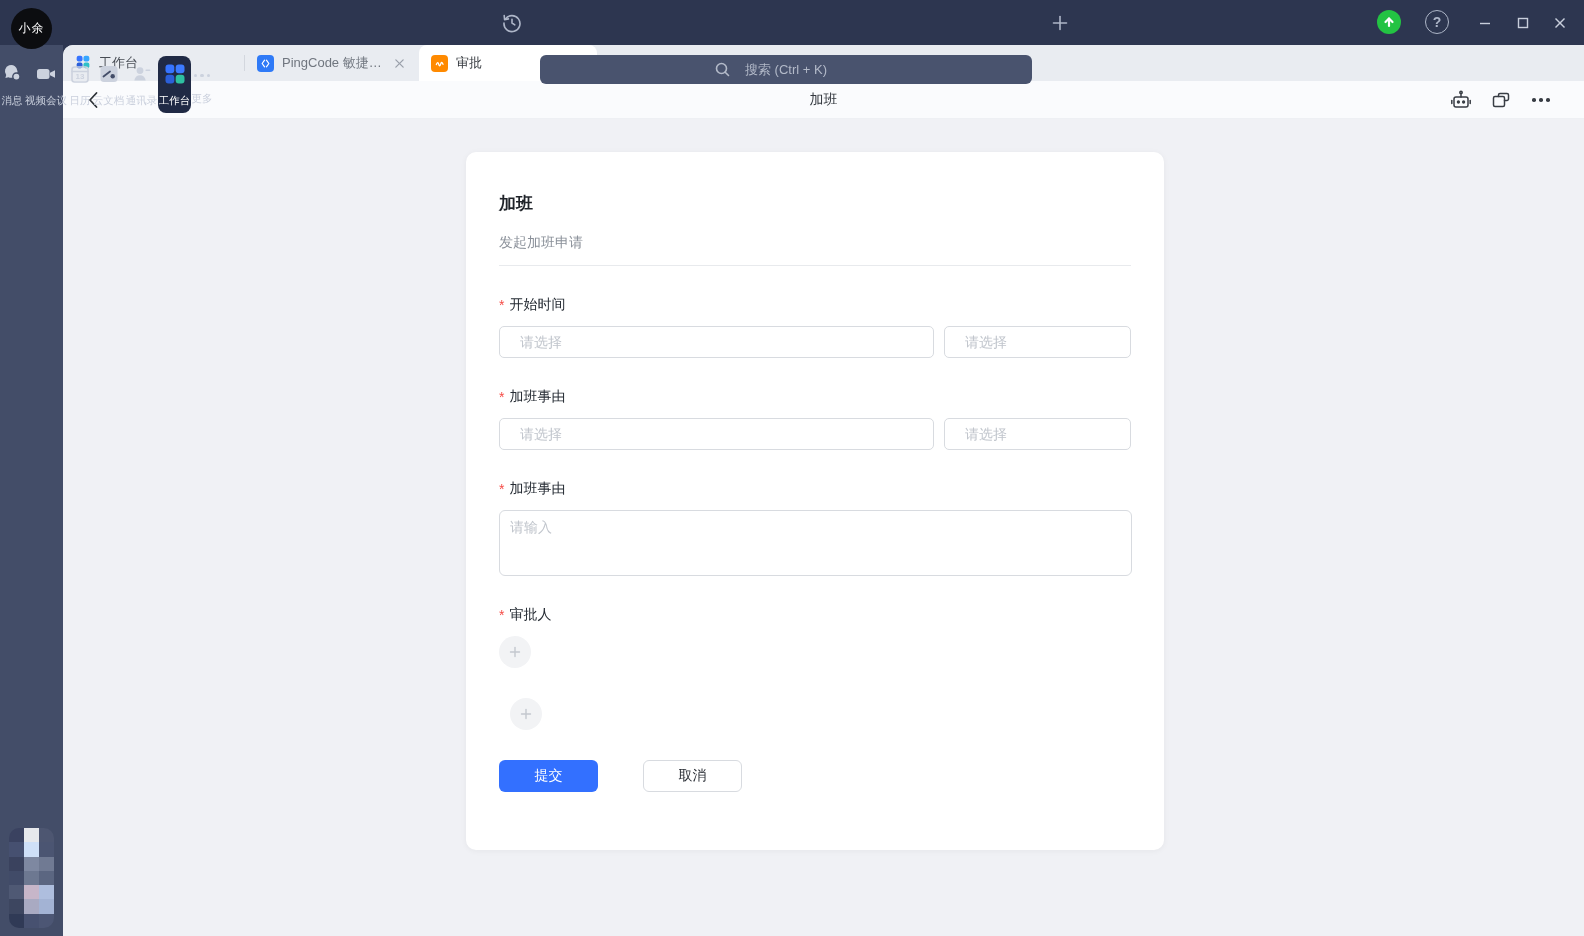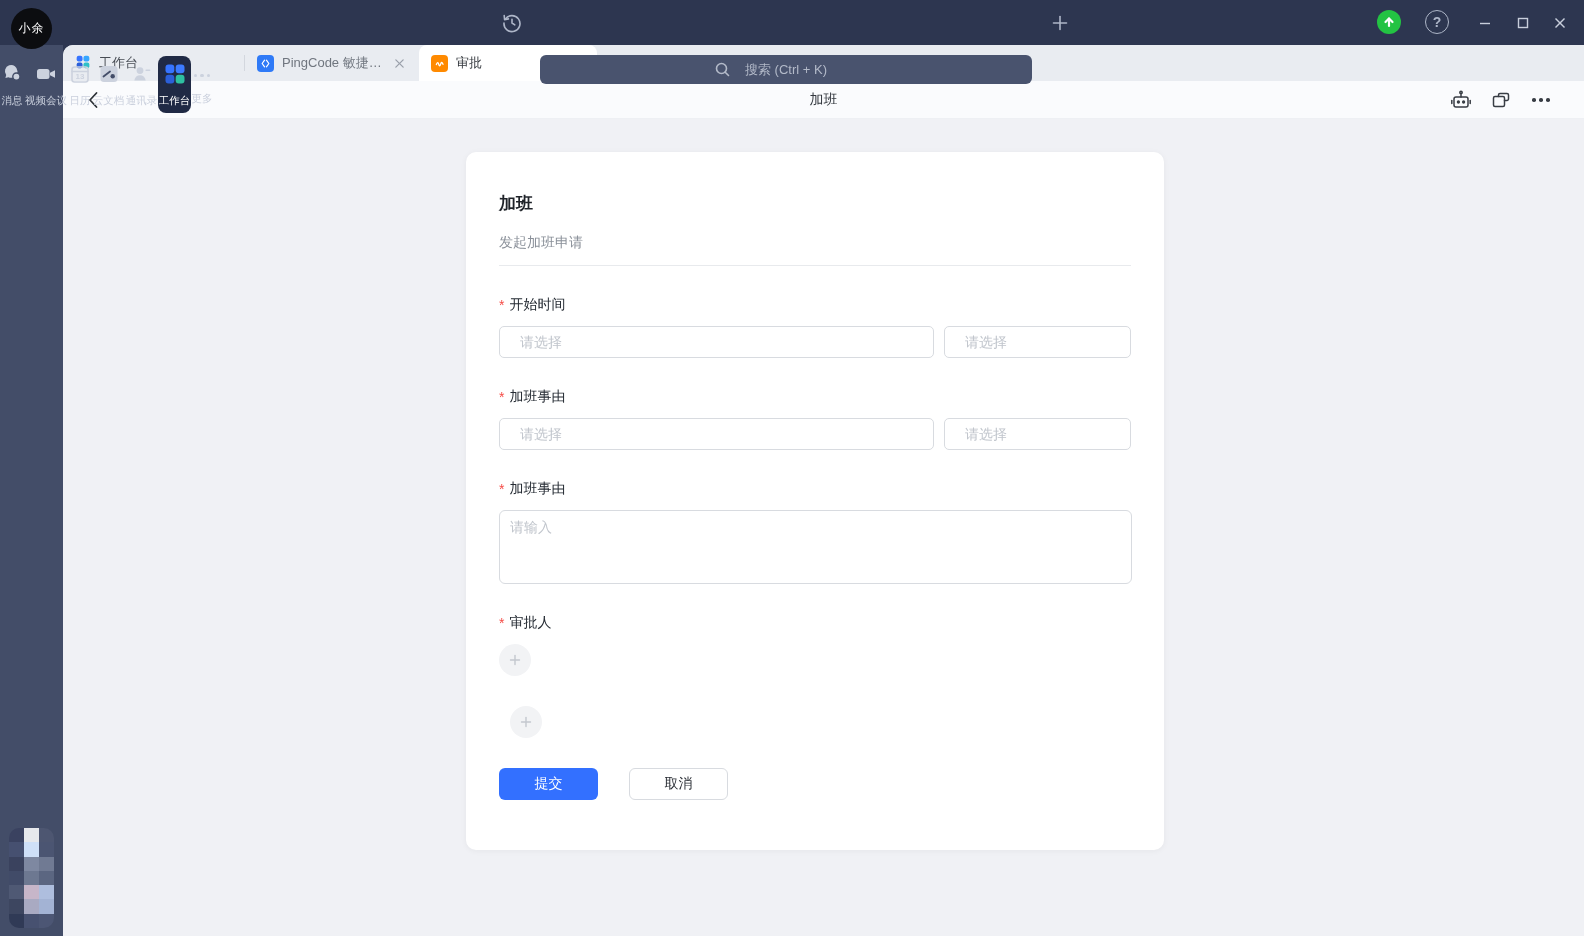--- a/index.html
+++ b/index.html
@@ -109,29 +109,29 @@
   .req-spacer { width:11px; display:inline-block; }
   .input-row { display:flex; gap:10px; margin-top:12px; }
   .text-input {
     height:32px; border:1px solid #d8dbe0; border-radius:5px; padding:0 20px;
     font-size:14px; color:#1f2329; outline:none; background:#fff; font-family:"Liberation Sans",sans-serif;
   }
   .text-input::placeholder, textarea::placeholder { color:#c0c5cc; }
   .input-date { width:436px; }
   .input-time { width:187px; }
   .textarea-input {
-    width:633px; height:74px; border:1px solid #d8dbe0; border-radius:6px; padding:8px 10px;
+    width:633px; height:66px; border:1px solid #d8dbe0; border-radius:6px; padding:8px 10px;
     font-size:14px; resize:none; outline:none; margin-top:12px; display:block; font-family:"Liberation Sans",sans-serif;
   }
   .add-person {
     width:32px; height:32px; border-radius:50%; background:#f2f3f5; margin-top:12px;
     display:flex; align-items:center; justify-content:center; cursor:pointer;
   }
   .add-person svg { stroke:#c3c7ce; stroke-width:1.4; stroke-linecap:round; }
-  .btn-row { display:flex; gap:31px; margin-top:30px; }
+  .btn-row { display:flex; gap:45px; margin-top:30px; }
   .btn { width:99px; height:32px; border-radius:6px; font-size:14px; display:flex; align-items:center; justify-content:center; cursor:pointer; border:none; font-family:"Liberation Sans",sans-serif; }
   .btn-submit { background:#3370ff; color:#ffffff; }
   .btn-cancel { background:#ffffff; color:#2b2f36; border:1px solid #d8dbe0; }
 </style>
 </head>
 <body>
 
 <div class="topbar">
   <div class="tb-iconbtn" style="left:497px;">
     <svg width="22" height="22" viewBox="0 0 22 22">

